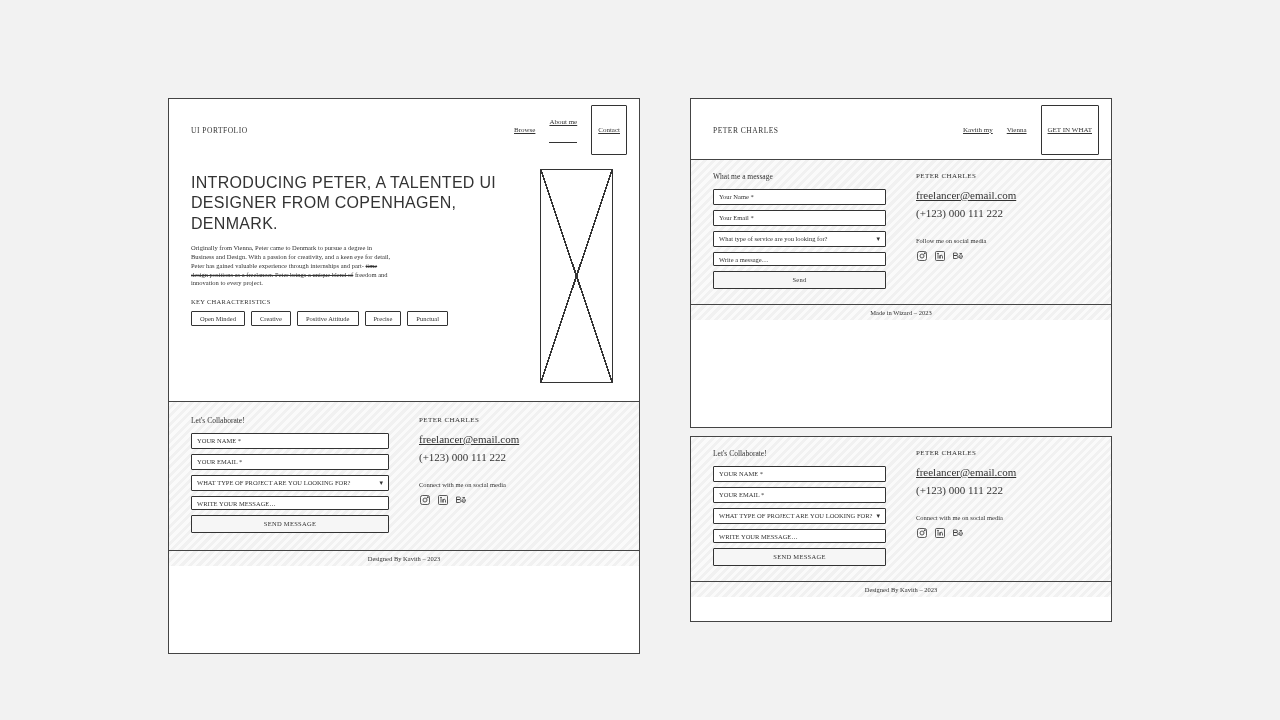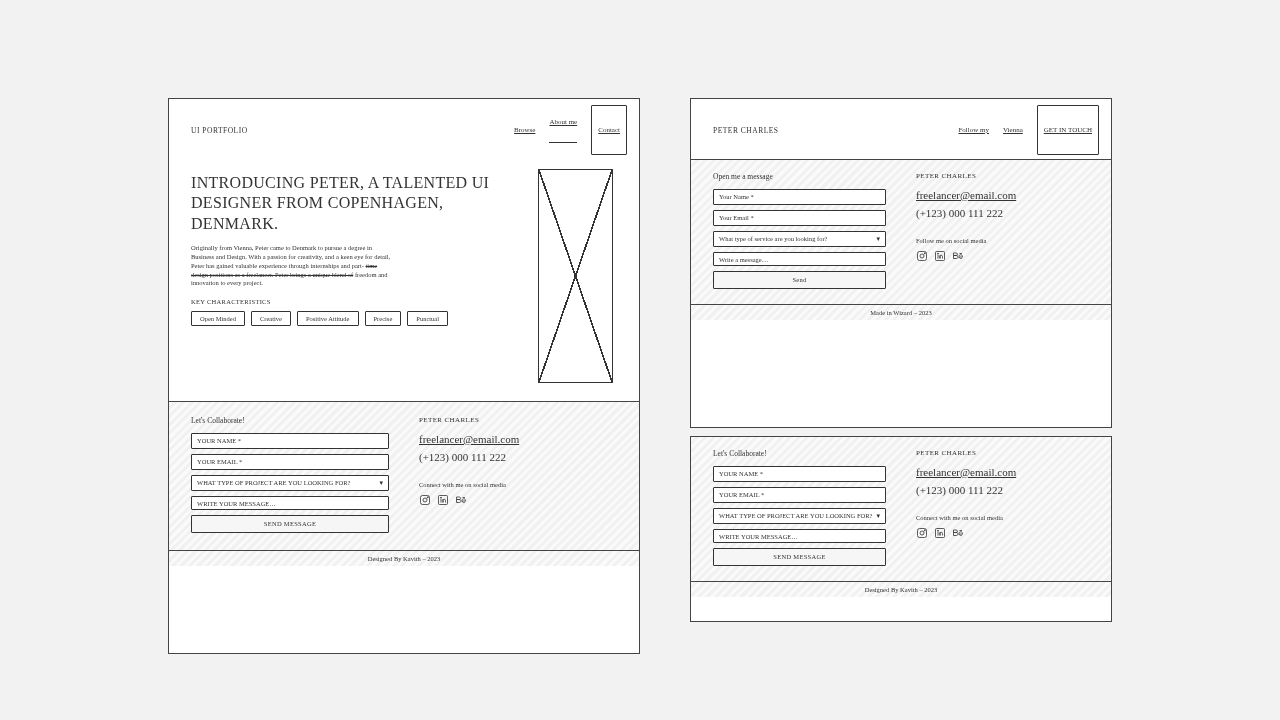--- a/index.html
+++ b/index.html
@@ -21,21 +21,21 @@
   
   .hdr{display:flex;justify-content:space-between;align-items:center;padding:6px 12px 4px 22px;font-size:7px;}
   .hdr .brand{letter-spacing:.5px;text-transform:uppercase;font-size:7.5px;}
   .hdr .nav{display:flex;align-items:center;gap:14px;text-decoration:underline;}
   .hdr .nav .link{cursor:pointer;}
   .hdr .nav .active{border-bottom:1.2px solid var(--ink);padding-bottom:16px;}
   .hdr .nav .btn{border:1px solid var(--ink);padding:20px 6px;border-radius:1px;font-size:7px;}
   
   .hero{display:flex;gap:18px;padding:10px 22px 18px 22px;}
   .hero-left{flex:1 1 auto;}
-  .hero-title{font-family:Liberation Serif, serif;font-size:16px;line-height:1.28;text-transform:uppercase;letter-spacing:.3px;margin:4px 0 10px 0;}
+  .hero-title{font-family:Liberation Sans, sans-serif;font-size:16px;line-height:1.28;text-transform:uppercase;letter-spacing:.3px;margin:4px 0 10px 0;}
   .hero-para{font-size:6.5px;line-height:1.35;max-width:200px;margin:0 0 10px 0;}
   .hero-para .strike{text-decoration:line-through;}
   .subhead{font-size:6.5px;text-transform:uppercase;letter-spacing:.3px;margin:4px 0 6px 0;}
   .chips{display:flex;flex-wrap:wrap;gap:6px;}
   .chip{border:1px solid var(--ink);padding:3px 8px;font-size:6.5px;border-radius:1px;}
   .hero-img{width:146px;height:214px;border:1px solid var(--ink);position:relative;margin-left:auto;margin-right:4px;}
   .hero-img::before,.hero-img::after{content:"";position:absolute;inset:0;background:linear-gradient(to top left,transparent 49.4%,var(--ink) 49.4%,var(--ink) 50.6%,transparent 50.6%);} 
   .hero-img::after{background:linear-gradient(to top right,transparent 49.4%,var(--ink) 49.4%,var(--ink) 50.6%,transparent 50.6%);} 
   
   .hatch{background:var(--hatch);border-top:1px solid #444;}
@@ -136,29 +136,29 @@
         </div>
       </div>
       <div class="footer">Designed By Kavith – 2023</div>
     </div>
   </div>
 
   <div class="frame" id="frame-b">
     <div class="hdr">
       <div class="brand">PETER CHARLES</div>
       <div class="nav">
-        <span class="link">Follow my</span>
+        <span class="link">Kavith my</span>
         <span class="link">Vienna</span>
-        <span class="btn">GET IN TOUCH</span>
+        <span class="btn">GET IN WHAT</span>
       </div>
     </div>
     <div class="hatch">
       <div class="contact narrow">
         <div class="col">
-          <h4>Open me a message</h4>
+          <h4>What me a message</h4>
           <div class="field">Your Name *</div>
           <div class="field">Your Email *</div>
           <div class="select">
             <span>What type of service are you looking for?</span>
             <span class="caret">▾</span>
           </div>
           <div class="taf">Write a message…</div>
           <div class="sendbtn">Send</div>
         </div>
         <div class="col">

